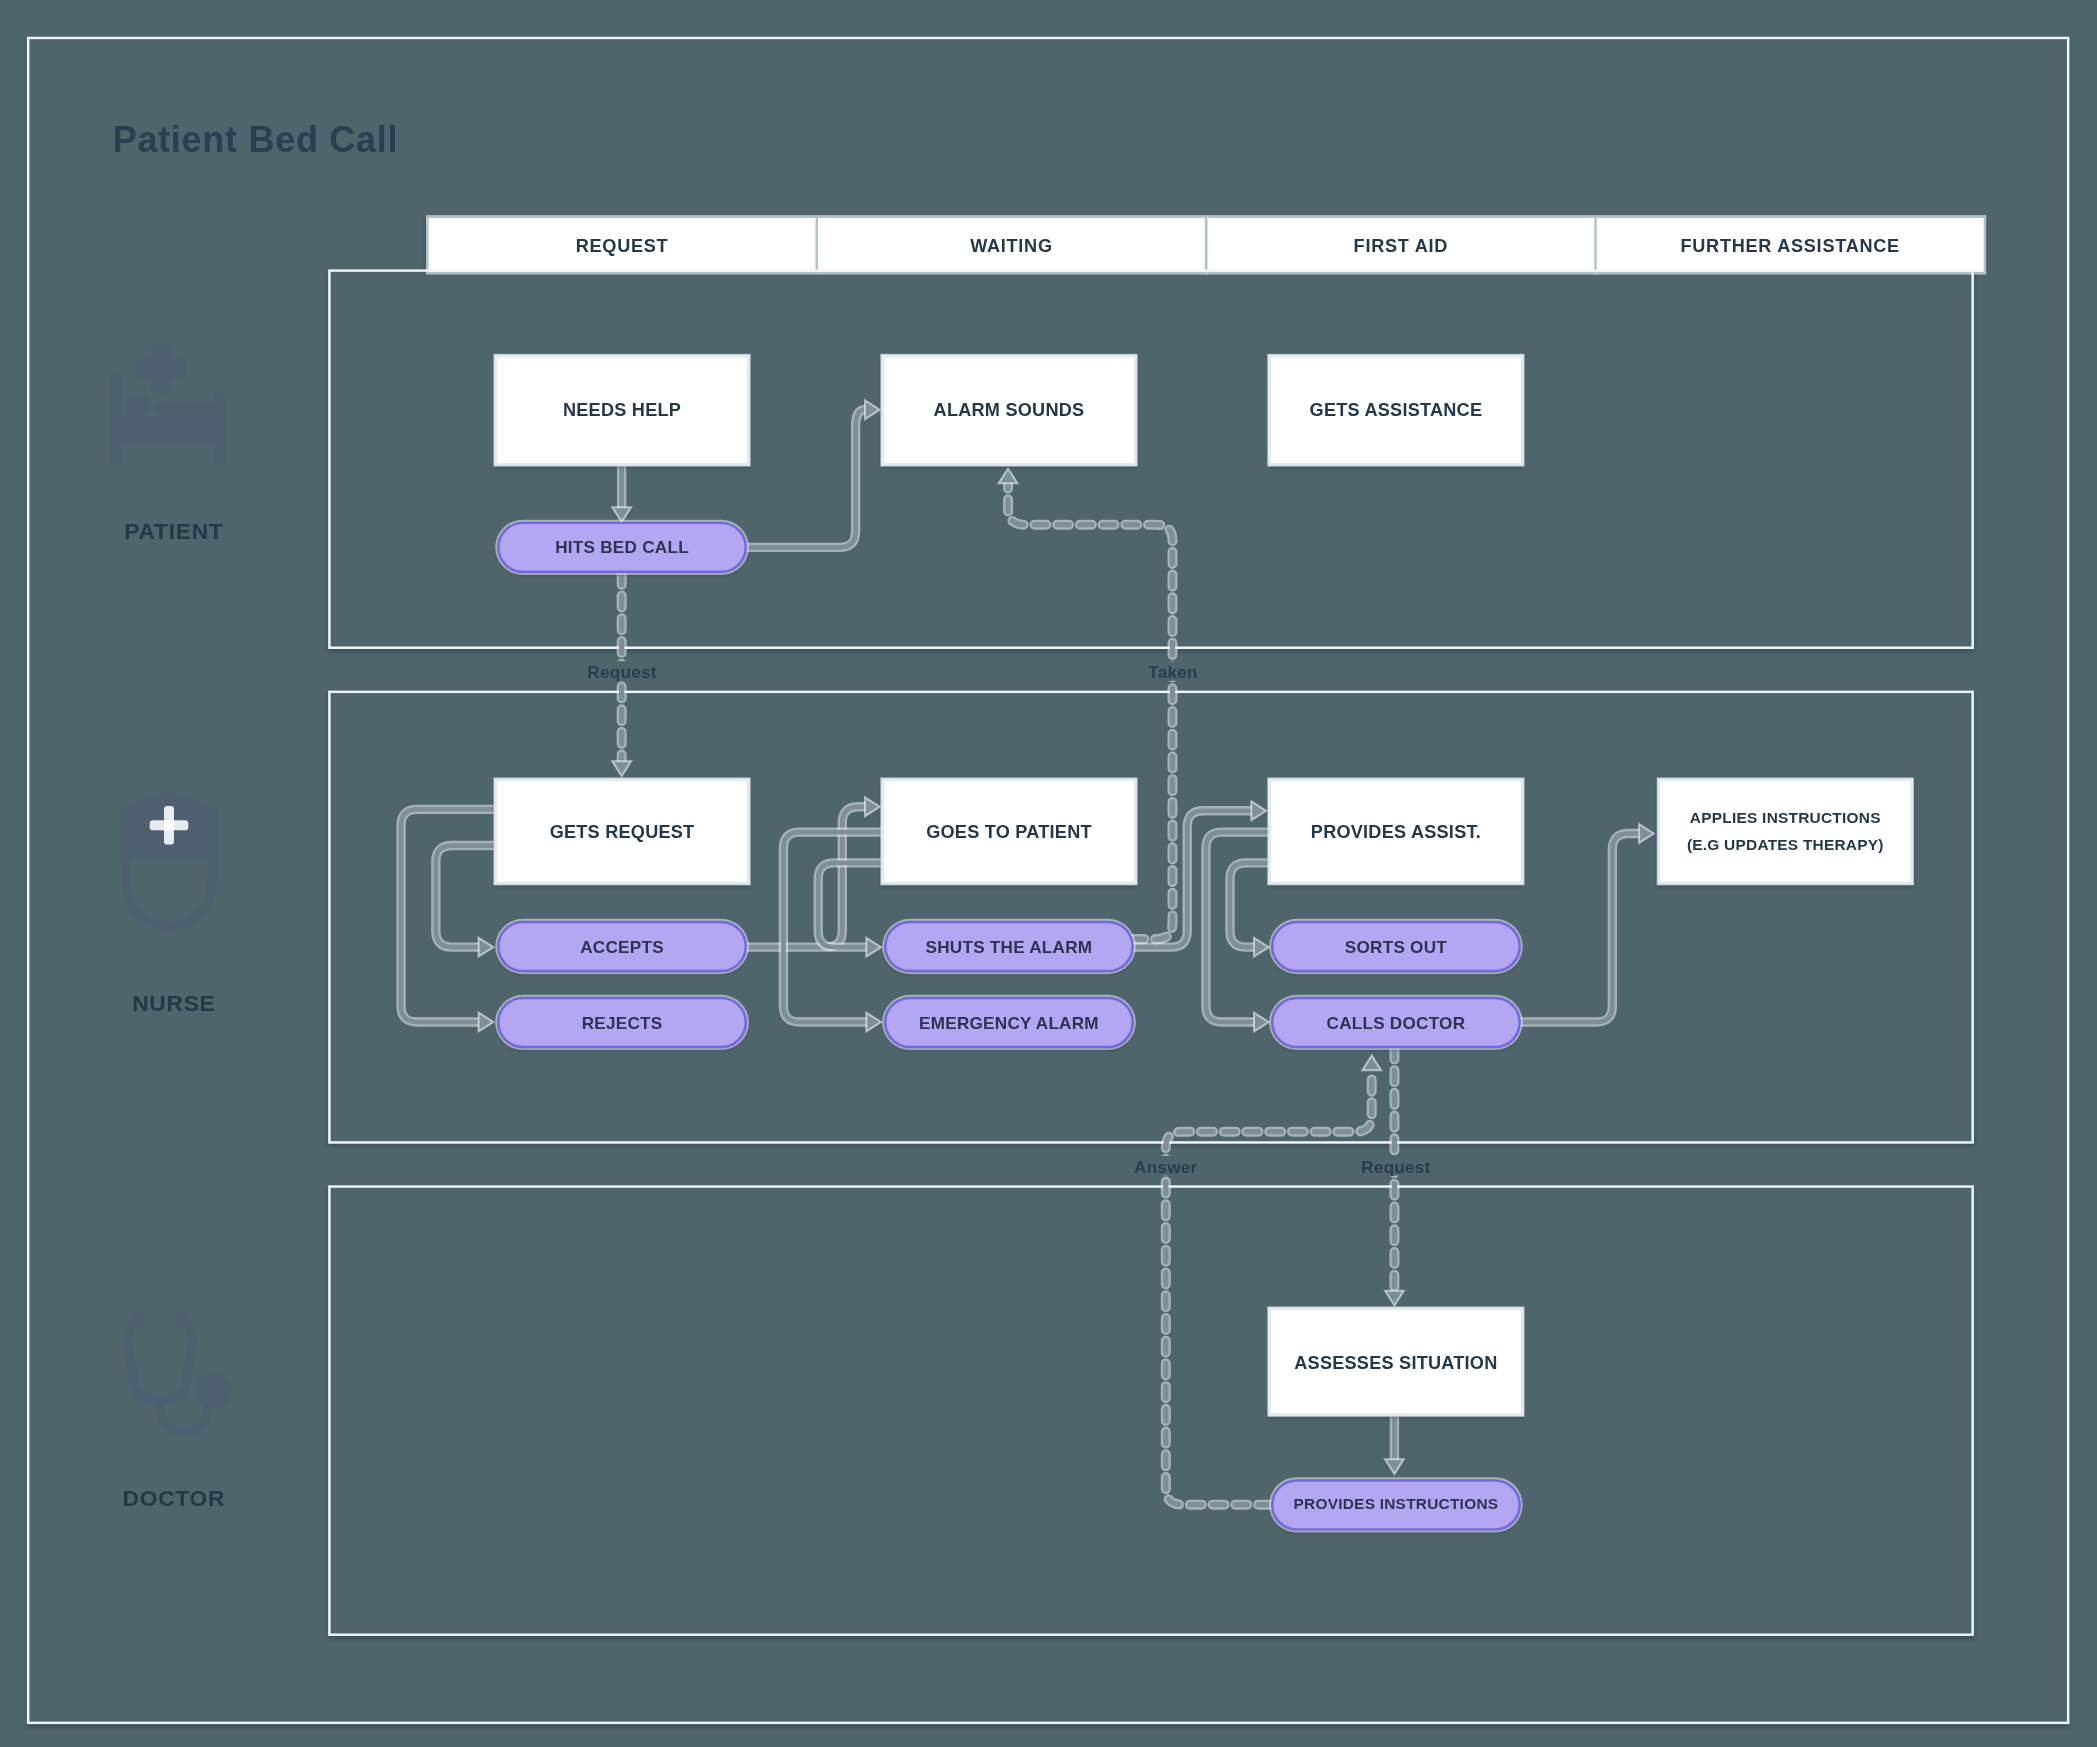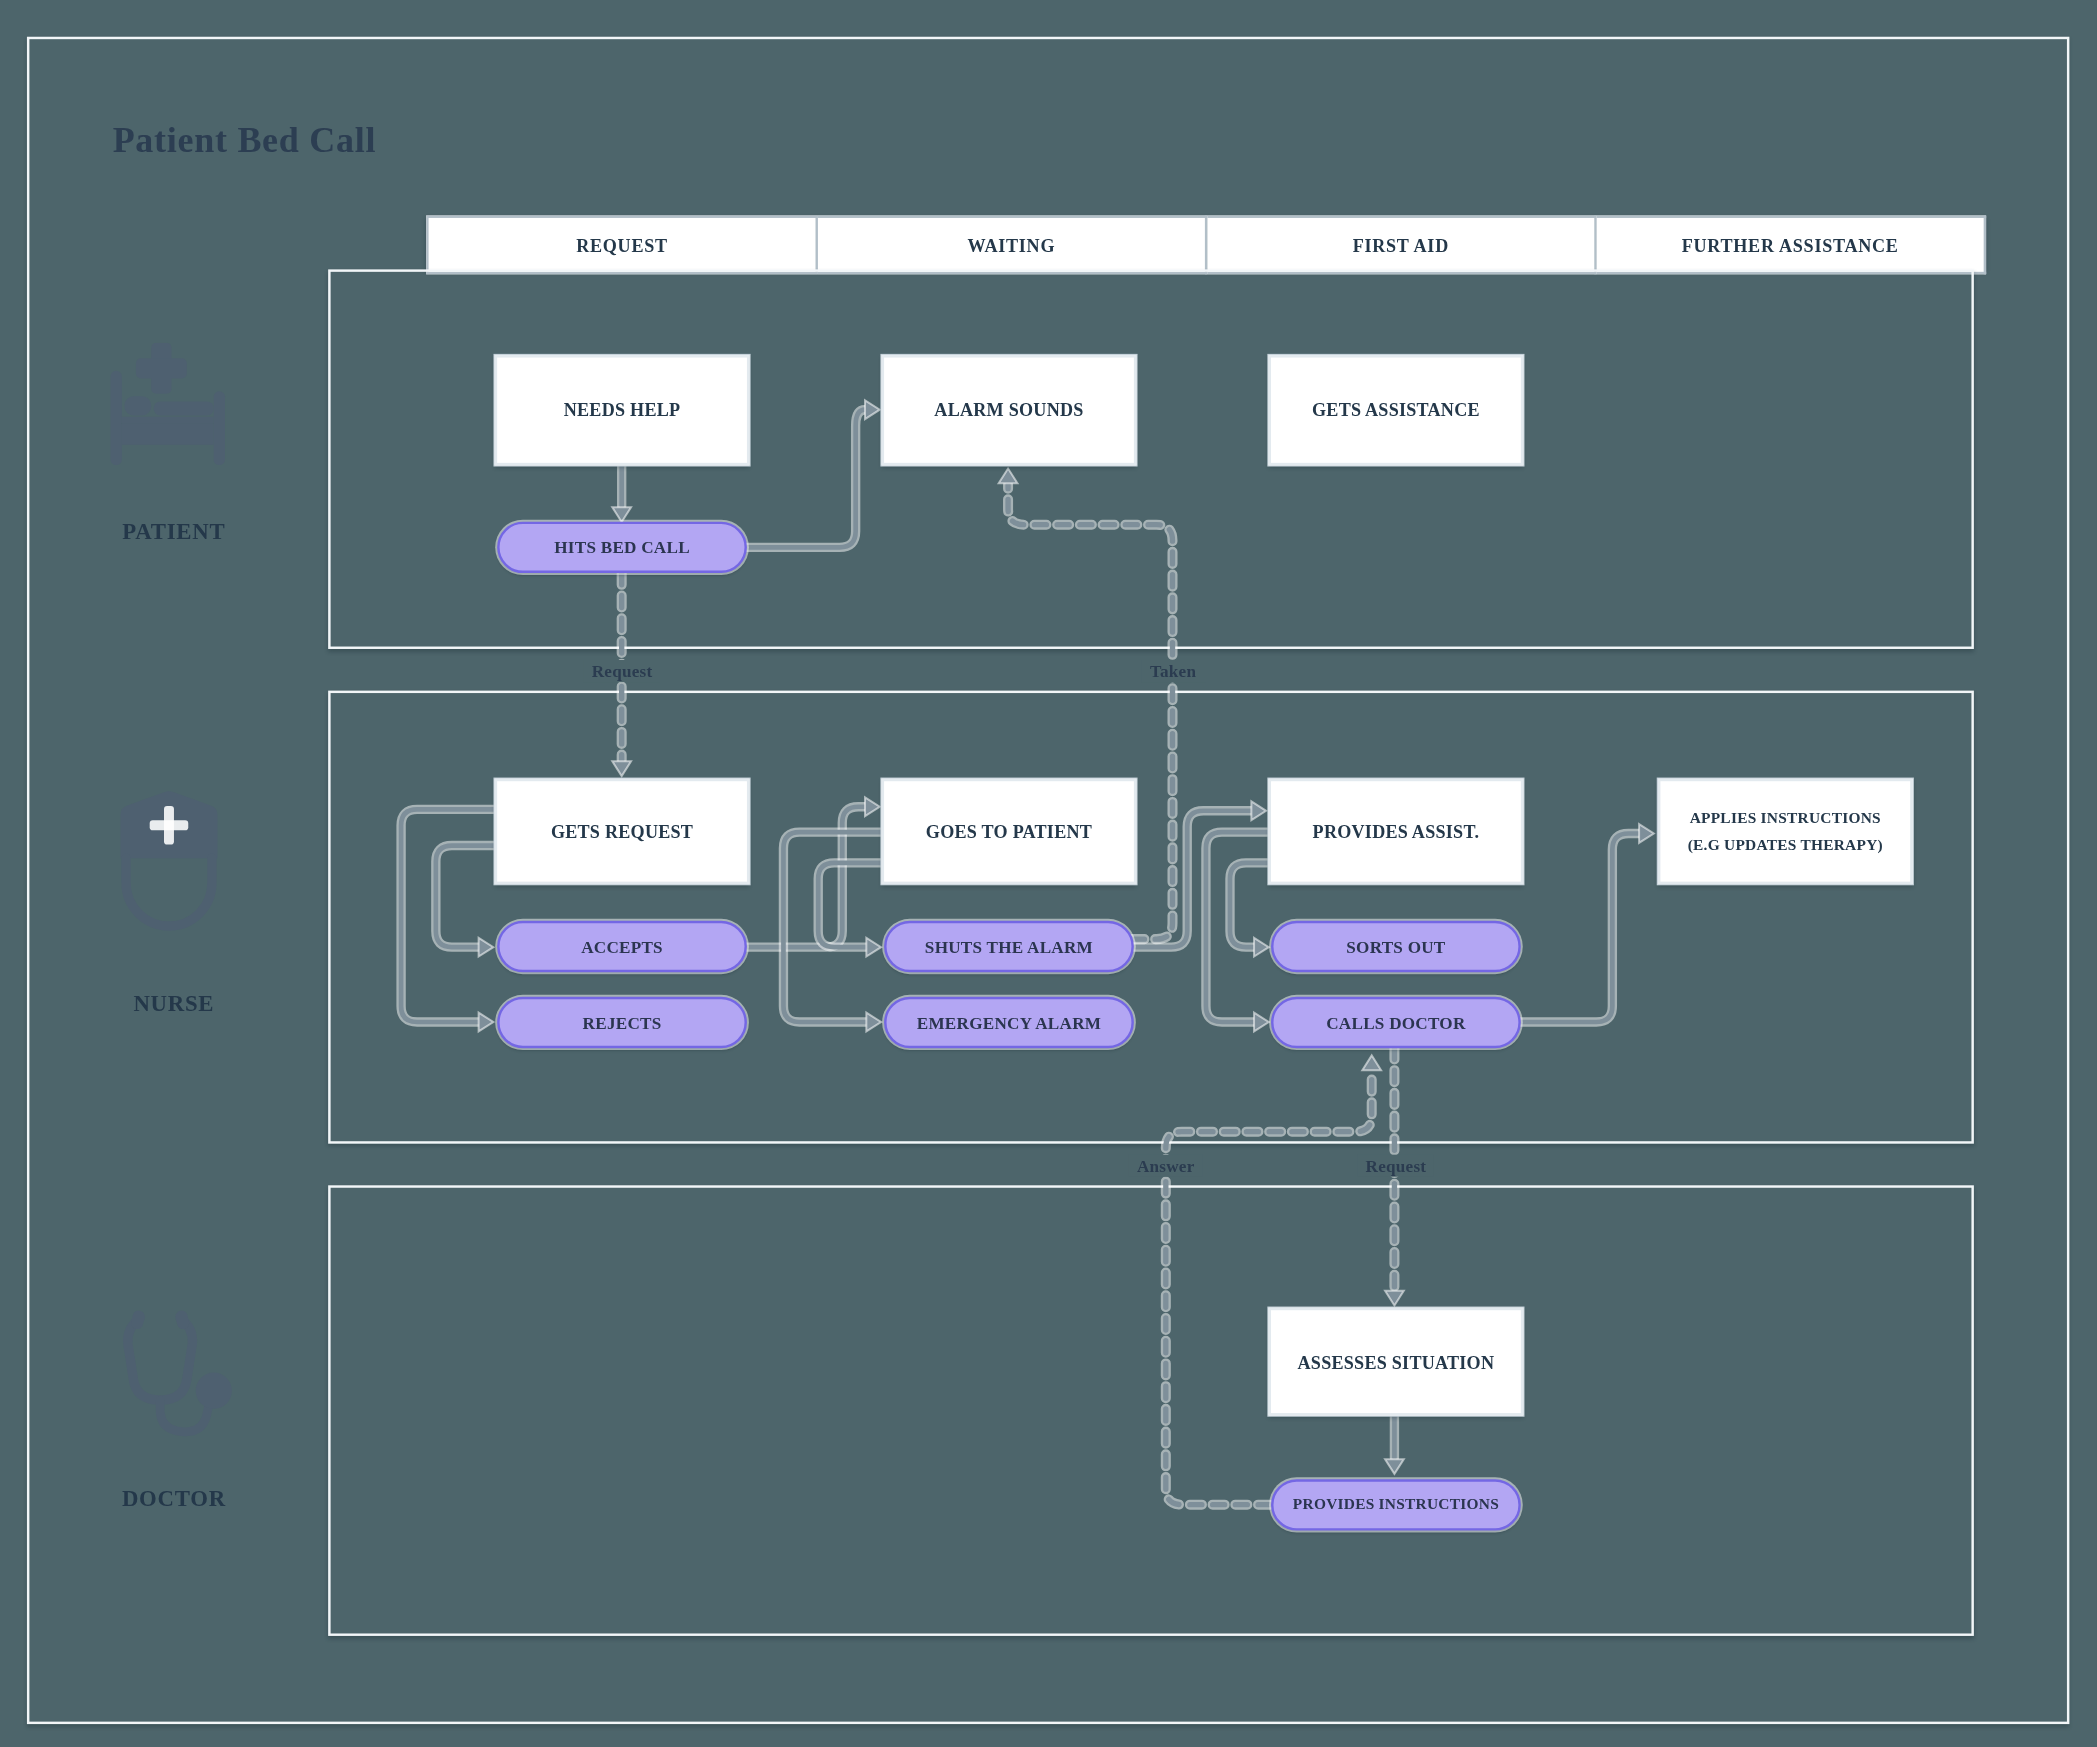--- a/index.html
+++ b/index.html
@@ -3,21 +3,21 @@
 <meta charset="utf-8">
 <style>
   :root{
     --bg:#4d656b; --frame:#f2f6f8; --node-fill:#ffffff; --node-border:#c7d3db;
     --node-text:#24384a; --pill-fill:#b3a6f3; --pill-border:#7467e4; --pill-text:#2b3550;
     --connector:#7e8f9a; --label-text:#2b3c50; --icon:#4e6070; --header-border:#b2bfc8;
     --title-text:#2c3e52;
   }
   html,body{margin:0;padding:0;background:var(--bg);}
   body{width:2097px;height:1748px;overflow:hidden;font-family:"Liberation Sans",sans-serif;}
-  .viewport{width:2097px;height:1748px;overflow:hidden;font-family:Liberation Serif, serif;}
+  .viewport{width:2097px;height:1748px;overflow:hidden;}
   .canvas{position:relative;width:856px;height:714px;background:var(--bg);
           transform:scale(2.44898);transform-origin:0 0;}
   .frame{position:absolute;left:11px;top:14.7px;width:832px;height:687px;
          border:1.4px solid var(--frame);box-shadow:0 1.1px 1.6px rgba(20,40,48,.3);}
   .title{position:absolute;left:46px;top:49px;font-size:14.7px;font-weight:bold;
          color:var(--title-text);letter-spacing:0.3px;}
   .headers{position:absolute;left:174px;top:88px;height:22px;display:flex;
            box-shadow:0 1.1px 1.6px rgba(20,40,48,.35);}
   .header-cell{width:158px;height:22px;background:var(--node-fill);
                border:0.5px solid var(--header-border);border-left:none;

